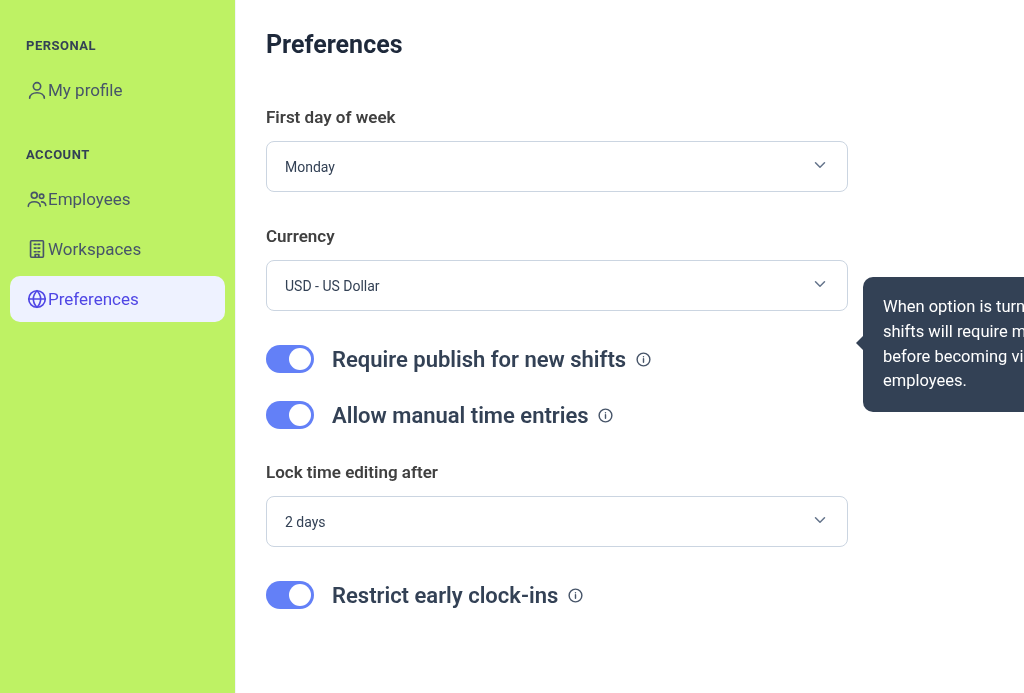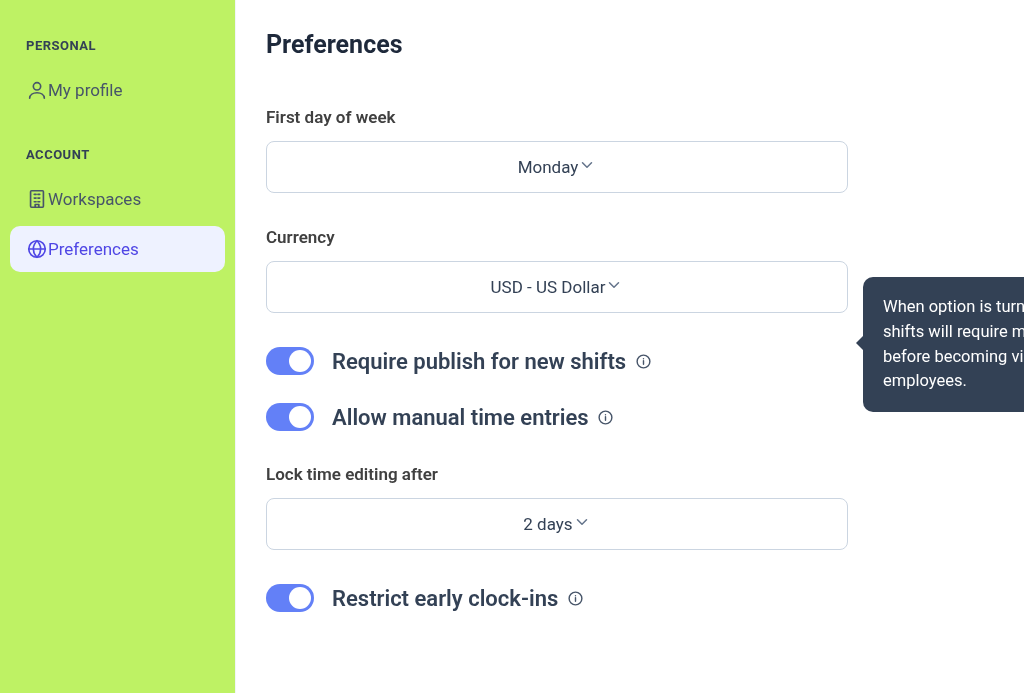--- a/index.html
+++ b/index.html
@@ -81,25 +81,25 @@
       font-weight: 600;
       color: #404040;
       margin-bottom: 14px;
     }
 
     .select {
       width: 582px;
       border: 1px solid #cbd5e1;
       border-radius: 8px;
       padding: 14px 18px;
-      font-size: 17px;
+      font-size: 14px;
       color: #334155;
       display: flex;
       align-items: center;
-      justify-content: center;
+      justify-content: space-between;
       cursor: pointer;
       background: #ffffff;
     }
     .select .chevron-down-icon svg {
       width: 18px;
       height: 18px;
       stroke: #64748b;
     }
 
     .field-block {
@@ -190,20 +190,31 @@
           <path d="M4 21c0-4 4-6 8-6s8 2 8 6"></path>
         </svg>
     </span>
     <span>My profile</span>
   </div>
 
   <div class="sidebar-gap"></div>
 
   <div class="sidebar-section-header">ACCOUNT</div>
 
+  <div class="sidebar-item">
+    <span class="icon">
+      <svg viewBox="0 0 24 24" fill="none" stroke-width="1.8" stroke-linecap="round" stroke-linejoin="round">
+          <circle cx="9" cy="8" r="3.2"></circle>
+          <path d="M2.5 20c0-3.2 3-5 6.5-5s6.5 1.8 6.5 5"></path>
+          <circle cx="17" cy="9" r="2.4"></circle>
+          <path d="M21.5 19c0-2.3-2-3.8-4.5-3.8"></path>
+        </svg>
+    </span>
+    <span>Employees</span>
+  </div>
 
 
   <div class="sidebar-item">
     <span class="icon">
       <svg viewBox="0 0 24 24" fill="none" stroke-width="1.8" stroke-linecap="round" stroke-linejoin="round">
           <rect x="5" y="3" width="14" height="18" rx="1"></rect>
           <path d="M9 7h2M13 7h2M9 11h2M13 11h2M9 15h2M13 15h2M10 21v-3h4v3"></path>
         </svg>
     </span>
     <span>Workspaces</span>

